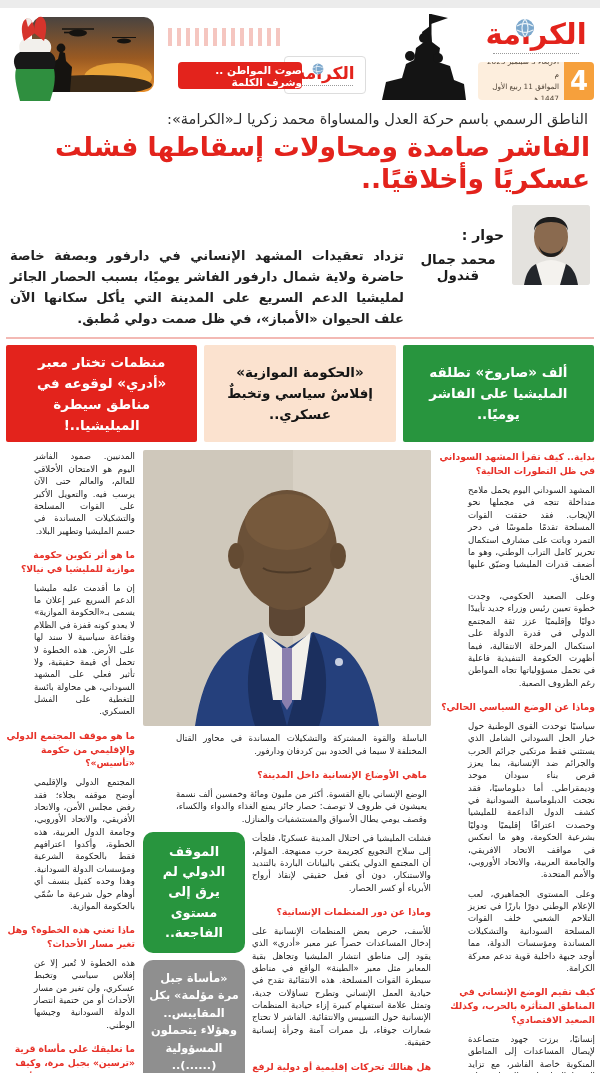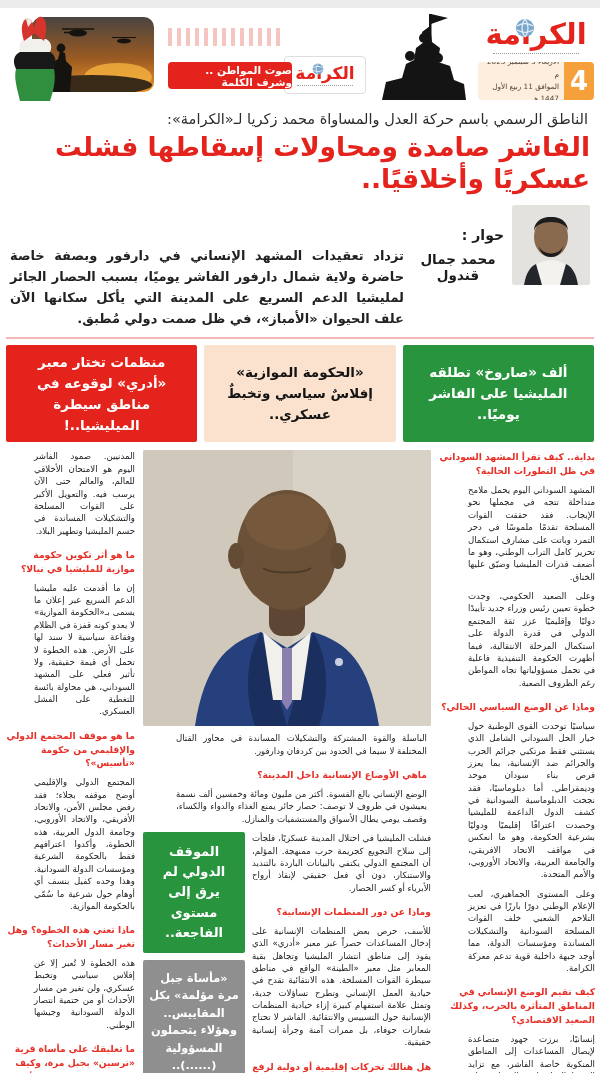--- a/index.html
+++ b/index.html
@@ -19,21 +19,21 @@
   .logo-tag{border-bottom:1px dotted #9a9a9a;width:86px;margin:2px auto 0;height:3px;}
   .datebox{position:absolute;left:478px;top:62px;width:116px;height:38px;background:var(--datebg);border-radius:4px;display:flex;align-items:center;overflow:hidden;}
   .datenum{width:30px;height:38px;background:var(--orange);color:#fff;font-size:26px;font-weight:bold;display:flex;align-items:center;justify-content:center;flex:0 0 auto;}
   .datetext{flex:1;font-size:7.3px;color:#4f4336;line-height:1.7;padding:0 5px;text-align:right;}
   .monument{position:absolute;left:372px;top:12px;}
   .logo-card{position:absolute;left:284px;top:56px;width:82px;height:38px;background:#fff;border:1px solid #ddd;border-radius:4px;display:flex;flex-direction:column;align-items:center;justify-content:center;}
   .logo-card .logo-text{font-size:17px;letter-spacing:0;}
   .logo-card .logo-globe{left:17px;top:-4px;}
   .logo-card .logo-tag{width:56px;margin-top:1px;}
   .stripes{position:absolute;left:168px;top:28px;width:112px;height:18px;background:repeating-linear-gradient(90deg,#f5c6c0 0 4px,#fff 4px 9px);}
-  .slogan{position:absolute;left:168px;top:62px;width:124px;height:27px;background:var(--red);border-radius:4px;color:#fff;font-size:10.5px;font-weight:bold;display:flex;align-items:center;justify-content:center;}
+  .slogan{position:absolute;left:178px;top:62px;width:124px;height:27px;background:var(--red);border-radius:4px;color:#fff;font-size:10.5px;font-weight:bold;display:flex;align-items:center;justify-content:center;}
   .warimg{position:absolute;left:32px;top:17px;width:122px;height:75px;border-radius:10px;overflow:hidden;}
   .vhand{position:absolute;left:6px;top:15px;}
 
   
   .kicker{padding:8px 12px 2px;font-size:14.5px;color:#2b2b2b;text-align:right;}
   .headline{padding:2px 10px 6px;font-size:26.5px;font-weight:900;color:var(--red);text-align:right;line-height:1.2;}
 
   
   .intro{display:flex;gap:8px;padding:4px 10px 8px;align-items:flex-start;}
   .ivw-photo{flex:0 0 78px;height:80px;border-radius:3px;overflow:hidden;background:#e8e8e8;}
@@ -57,21 +57,21 @@
   .col-right{flex:0 0 156px;}
   .col-center{flex:0 0 288px;}
   .col-left{flex:1;}
   .a{font-size:8.6px;line-height:1.44;text-align:justify;margin-bottom:7px;color:var(--ink);margin-left:29px;}
   .q{font-size:9.2px;line-height:1.5;font-weight:bold;color:var(--qred);margin:11px 0 6px;text-align:right;}
   .col :first-child{margin-top:0;}
   .photo{width:288px;height:276px;border-radius:2px;overflow:hidden;margin-bottom:6px;}
   .caption-zone{padding:0 4px;}
   .wrapzone{overflow:visible;}
   .quote-stack{float:left;width:102px;margin:2px 7px 4px 0;}
-  .pq{color:#fff;font-weight:bold;text-align:center;border-radius:2px;padding:10px 6px;line-height:1.55;}
+  .pq{color:#fff;font-weight:bold;text-align:center;border-radius:10px;padding:10px 6px;line-height:1.55;}
   .pq-green{background:var(--green);font-size:13px;}
   .pq-gray{background:var(--graybox);font-size:11.3px;margin-top:7px;}
 </style>
 </head>
 <body>
 
 <div class="page">
 
   <div class="masthead">
     <div class="topbar"></div>

